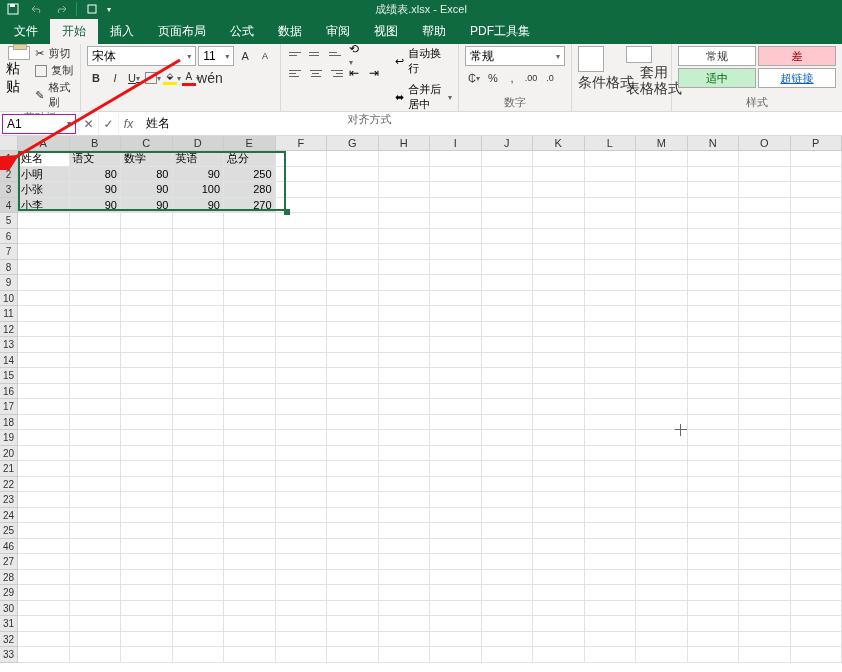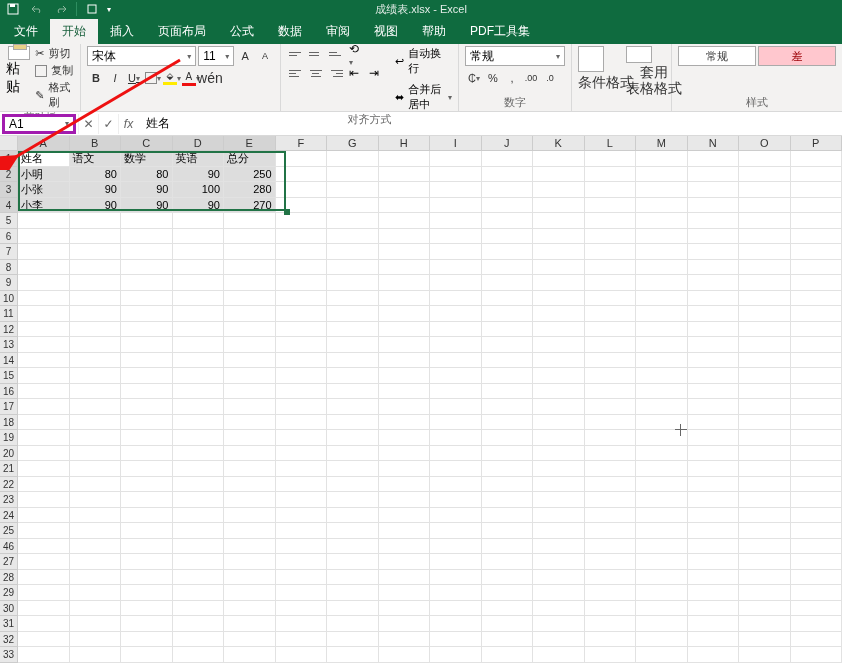--- a/index.html
+++ b/index.html
@@ -62,21 +62,21 @@
 .style-box{width:78px;height:20px;border:1px solid #aaa;display:flex;align-items:center;justify-content:center;font-size:11px}
 .style-box.normal{background:#fff;color:#333}
 .style-box.good{background:#c6efce;color:#006100}
 .style-box.bad{background:#ffc7ce;color:#9c0006}
 .style-box.link{background:#fff;color:#0563c1;text-decoration:underline}
 .styles-wrap{display:flex;flex-direction:column;gap:2px}
 .styles-row{display:flex;gap:2px}
 
 
 .formula-bar{height:24px;border-bottom:1px solid #d9d9d9;display:flex;align-items:center;background:#fff}
-.name-box{width:74px;height:20px;border:3px solid #a21caf;margin:0 2px;padding:2px 4px;display:flex;align-items:center;justify-content:space-between;background:#fff}
+.name-box{width:74px;height:20px;border:1px solid #a21caf;margin:0 2px;padding:2px 4px;display:flex;align-items:center;justify-content:space-between;background:#fff}
 .fb-btn{width:20px;height:20px;display:flex;align-items:center;justify-content:center;color:#666;cursor:pointer;border-left:1px solid #eee}
 .fb-input{flex:1;padding:2px 8px;font-size:12px}
 
 
 .grid-wrap{position:relative;height:calc(672px - 18px - 26px - 68px - 24px);overflow:hidden}
 .corner{position:absolute;top:0;left:0;width:18px;height:15px;background:#e8e8e8;border-right:1px solid #ccc;border-bottom:1px solid #ccc}
 .col-headers{position:absolute;top:0;left:18px;right:0;height:15px;display:flex;background:#e8e8e8;border-bottom:1px solid #ccc}
 .col-h{width:54px;border-right:1px solid #ccc;text-align:center;font-size:11px;color:#333;line-height:15px}
 .col-h.sel{background:#d4d4d4}
 .row-headers{position:absolute;top:15px;left:0;width:18px;display:flex;flex-direction:column;background:#e8e8e8;border-right:1px solid #ccc}
@@ -299,20 +299,24 @@
     </div>
     <div class="group-label">&nbsp;</div>
   </div>
 
   <div class="group" style="width:170px;border-right:none">
     <div class="styles-wrap">
       <div class="styles-row">
         <div class="style-box normal">常规</div>
         <div class="style-box bad">差</div>
       </div>
+      <div class="styles-row">
+        <div class="style-box good">适中</div>
+        <div class="style-box link">超链接</div>
+      </div>
     </div>
     <div class="group-label">样式</div>
   </div>
 </div>
 
 <div class="formula-bar">
   <div class="name-box">
       <span>A1</span>
       <span class="dd">▾</span>
     </div>

